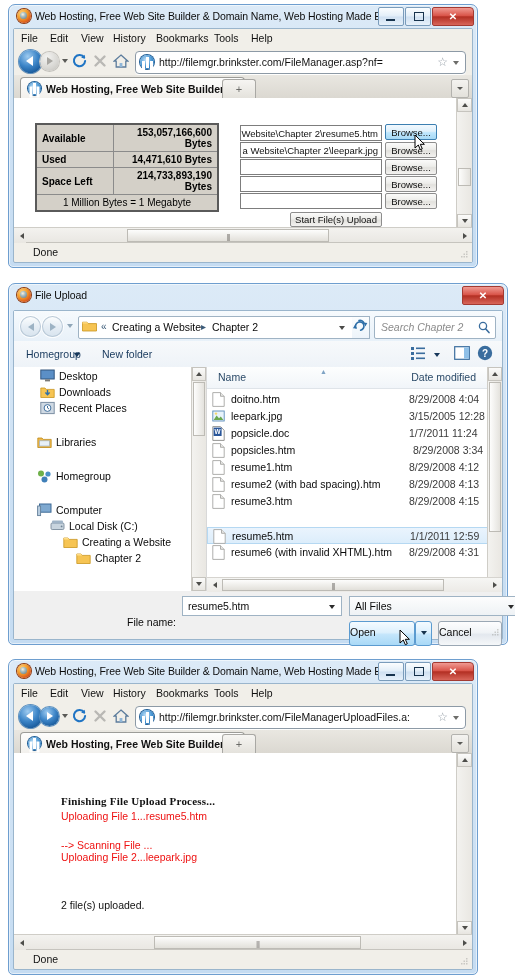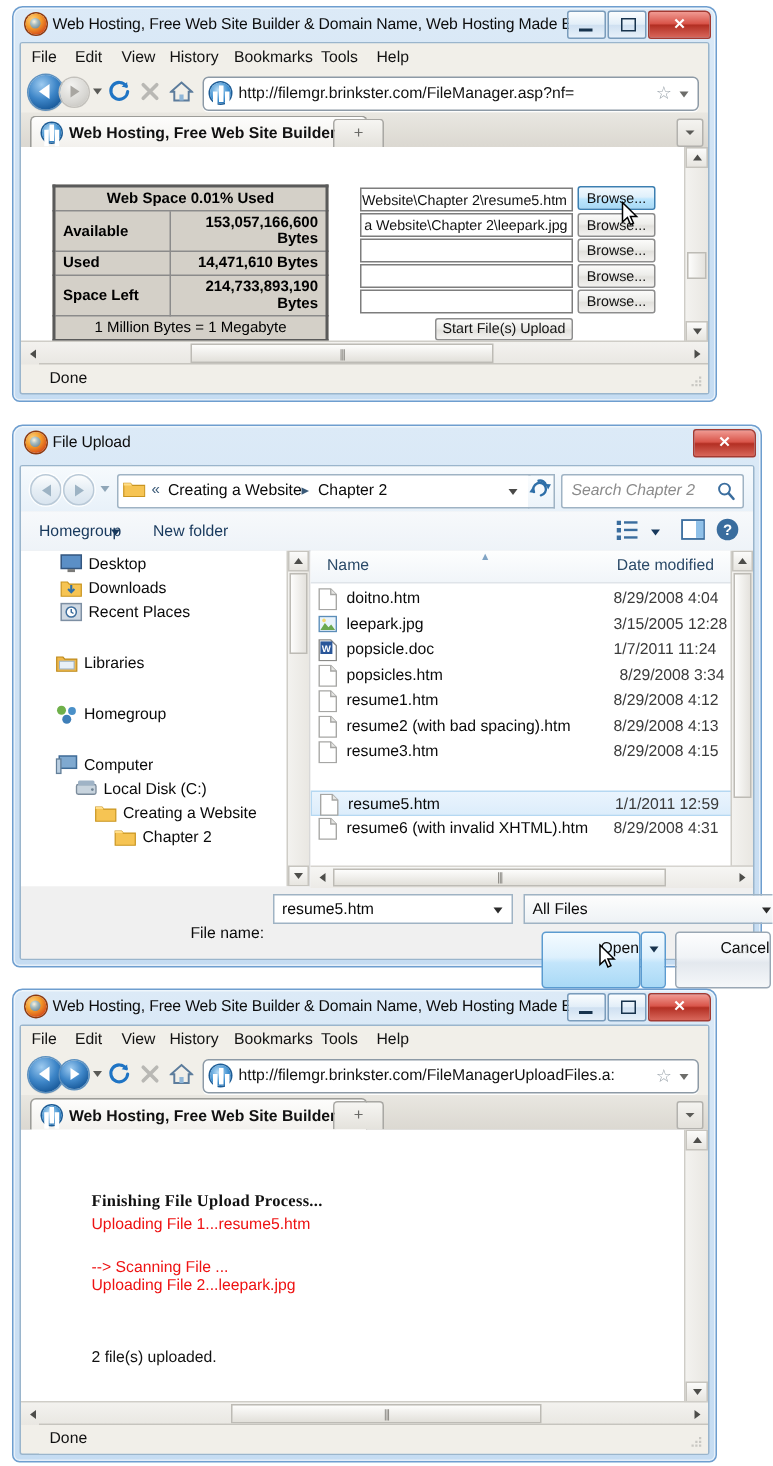--- a/index.html
+++ b/index.html
@@ -190,23 +190,23 @@
   .row .fdate{position:absolute;top:2px;font-size:10.5px;color:#3a3a3a;white-space:nowrap;}
   .ficon{position:absolute;left:5px;top:1px;width:13px;height:15px;}
 
   .dlg-bottom{position:absolute;left:0;right:0;bottom:0;height:48px;background:#f0f0f0;}
   .fn-label{position:absolute;font-size:10.5px;color:#0a0a0a;}
   .combo{position:absolute;height:20px;border:1px solid #9fb3c4;background:#fff;box-sizing:border-box;}
   .combo .v{position:absolute;left:5px;top:3px;font-size:10.5px;color:#0a0a0a;white-space:nowrap;}
   .combo .ca{position:absolute;right:6px;top:8px;width:0;height:0;
       border-left:3.5px solid transparent;border-right:3.5px solid transparent;border-top:4px solid #2b2b2b;}
   .combo.grey{background:linear-gradient(180deg,#fdfdfd,#eef2f5);}
-  .dbtn{position:absolute;height:38px;border:1px solid #9aa7b4;border-radius:3px;
+  .dbtn{position:absolute;height:25px;border:1px solid #9aa7b4;border-radius:3px;
       background:linear-gradient(180deg,#fdfdfe 0%,#f0f3f6 45%,#e3e8ee 55%,#f5f7f9 100%);
-      font-size:10.5px;color:#0a0a0a;text-align:right;line-height:21px;box-sizing:border-box;margin-left:12px;}
+      font-size:10.5px;color:#0a0a0a;text-align:left;line-height:21px;box-sizing:border-box;}
   .dbtn.primary{border:1px solid #5b9bd0;
       background:linear-gradient(180deg,#f4fbff 0%,#ddf0fd 45%,#c3e5fb 55%,#a9d9f6 100%);}
   .dlg-hscroll{position:absolute;height:14px;background:linear-gradient(180deg,#f6f6f4,#eceae6);
       border-top:1px solid #d6d4cf;}
 
   
   .p3h{position:absolute;font-size:11px;font-weight:bold;color:#111;white-space:nowrap;letter-spacing:.2px;}
   .p3r{position:absolute;font-size:10.5px;color:#ee1111;white-space:nowrap;}
   .p3t{position:absolute;font-size:10.5px;color:#111;white-space:nowrap;}
 </style>
@@ -276,23 +276,20 @@
         <span class="tab-label">Web Hosting, Free Web Site Builder ...</span>
       </div>
       <div class="newtab" style="left:208px;"></div>
       <div class="tabmenu"></div>
     </div>
 
     <div class="content" style="top:69px;bottom:34px;">
 
       <table class="wstable" style="left:21px;top:25px;width:184px;">
         <tbody>
-            <tr>
-              <td class="ws-head" colspan="2">Web Space 0.01% Used</td>
-            </tr>
         <tr>
           <td class="ws-lab" style="width:66px">Available</td>
           <td class="ws-val">153,057,166,600 Bytes</td>
         </tr>
         <tr>
           <td class="ws-lab">Used</td>
           <td class="ws-val">14,471,610 Bytes</td>
         </tr>
         <tr>
           <td class="ws-lab">Space Left</td>

